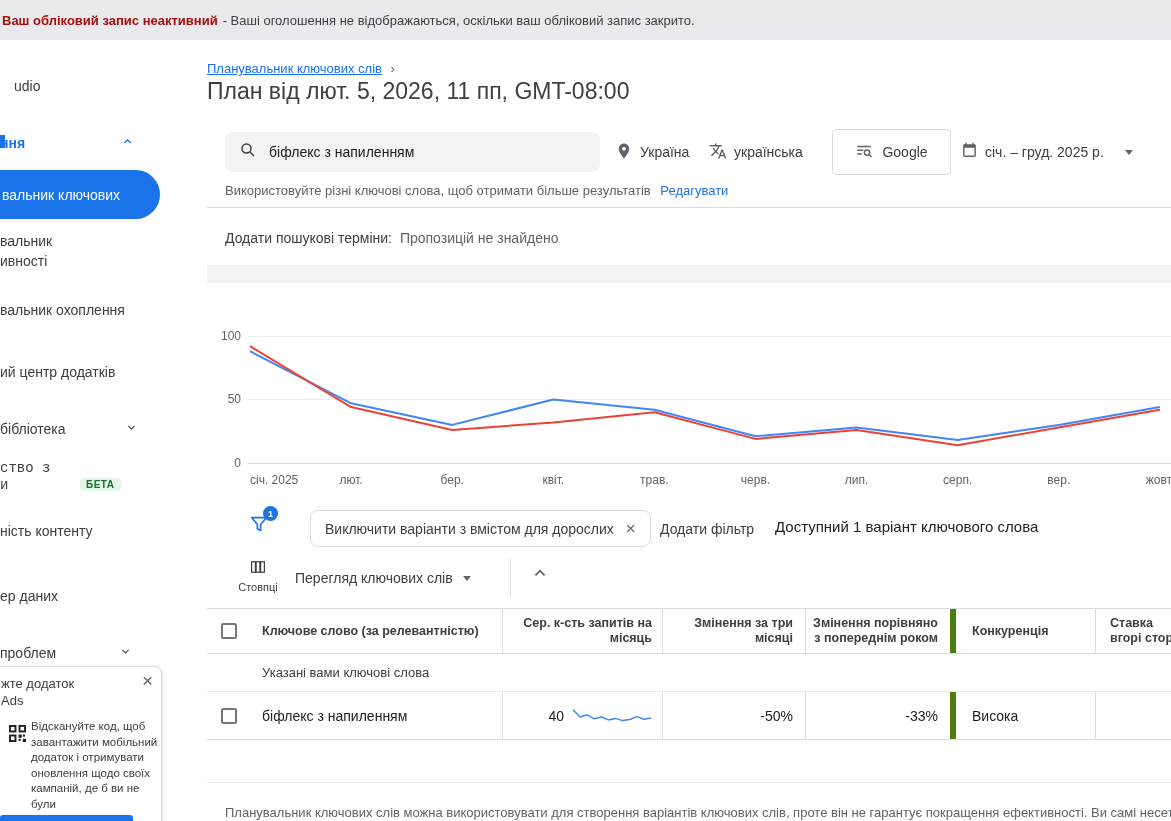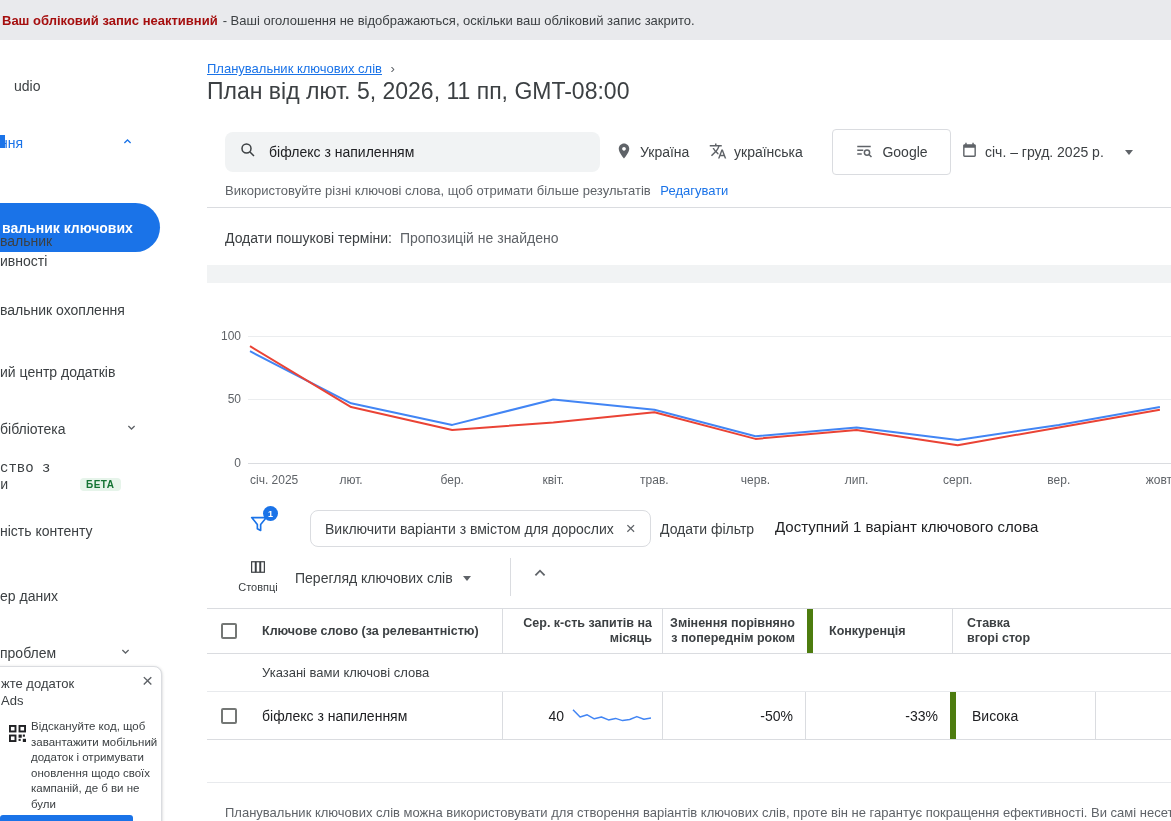--- a/index.html
+++ b/index.html
@@ -10,27 +10,27 @@
   
   .banner { position:absolute; left:0; top:0; width:1171px; height:40px; background:#e9eaed;
             display:flex; align-items:center; padding-left:2px; font-size:13px; }
   .banner .status { color:#a50e0e; font-weight:700; }
   .banner .msg { color:#3c4043; margin-left:5px; }
 
   
   .sidebar { position:absolute; left:0; top:40px; width:186px; height:781px; background:#fff; }
   .sb-item { position:absolute; left:0; font-size:14px; color:#3c4043; line-height:20px; cursor:pointer; white-space:nowrap; }
   .sb-studio { top:36px;padding-left:14px; }
-  .sb-section { top:93px; color:#1a73e8; font-weight:400; }
+  .sb-section { top:93px; color:#1a73e8; font-weight:700; }
   .sb-frag { position:absolute; left:0; top:95px; width:5px; height:13px; background:#1a73e8; }
   .chev { width:15px; height:15px; display:block; }
   .sb-chev-up { position:absolute; left:120px; top:94px; color:#1a73e8; cursor:pointer; }
   .sb-pill { position:absolute; left:0; top:130px; width:160px; height:49px; background:#1a73e8;
              border-radius:0 25px 25px 0; color:#fff; display:flex; align-items:center;
-             padding-left:2px; font-size:14px; font-weight:700; cursor:pointer;margin-top:33px; }
+             padding-left:2px; font-size:14px; font-weight:400; cursor:pointer; }
   .sb-perf { top:191px; }
   .sb-reach { top:260px; }
   .sb-app { top:322px; }
   .sb-lib { top:379px; }
   .sb-chev-lib { position:absolute; left:124px; top:380px; color:#5f6368; cursor:pointer; }
   .sb-partner { top:420px; line-height:17px;font-family:Liberation Mono, monospace; }
   .sb-beta-badge { position:absolute; left:80px; top:438px; background:#e6f4ea; color:#137333;
                    font-size:10px; font-weight:700; letter-spacing:.5px; padding:1px 6px; border-radius:4px; }
   .sb-content { top:481px; }
   .sb-data { top:546px; }
@@ -344,20 +344,21 @@
         </svg>
     </span>
 
     <div class="ktable">
       <div class="t-row t-head">
         <div class="cell c0">
           <span class="checkbox"></span>
         </div>
         <div class="cell c1">Ключове слово (за релевантністю)</div>
         <div class="cell c2">Сер. к-сть запитів на місяць</div>
+        <div class="cell c3">Змінення за три місяці</div>
         <div class="cell c4">Змінення порівняно з попереднім роком</div>
         <div class="cell c5">Конкуренція</div>
         <div class="cell c6">
           <div>Ставка</div>
           <div>вгорі стор</div>
         </div>
       </div>
 
       <div class="section-row">Указані вами ключові слова</div>
 

